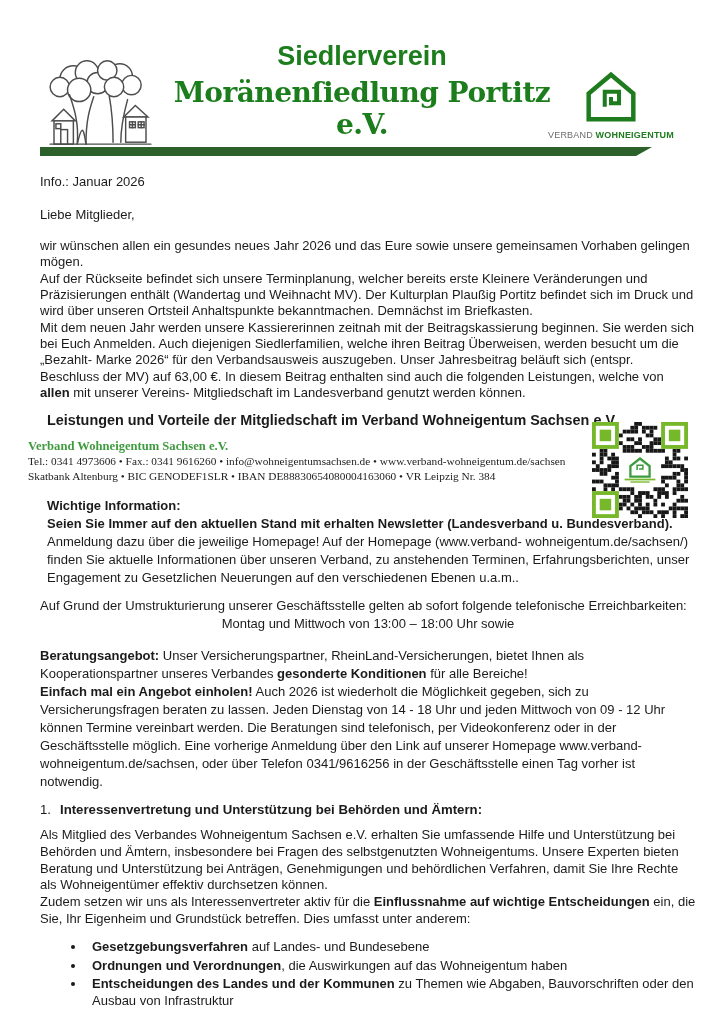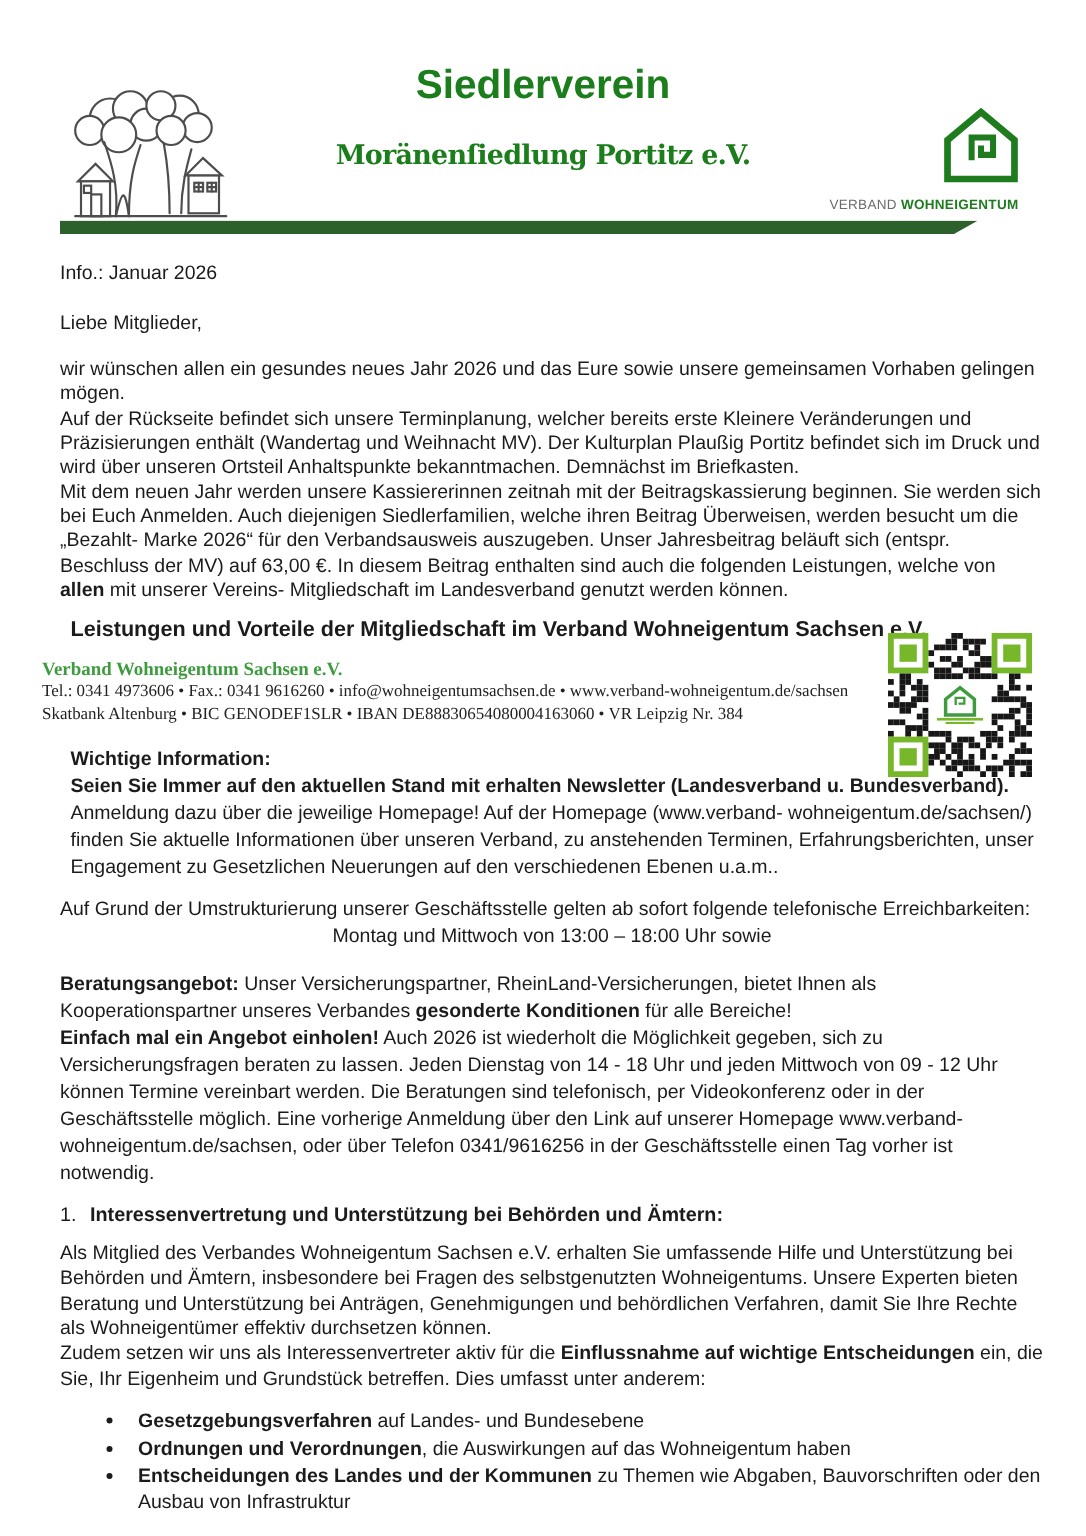--- a/index.html
+++ b/index.html
@@ -3,22 +3,22 @@
 <meta charset="utf-8">
 <style>
   html,body{margin:0;padding:0;background:#e8e8e8;}
   .page{position:relative;width:724px;height:1024px;background:#ffffff;overflow:hidden;
         font-family:"Liberation Sans",sans-serif;color:#1b1b1b;margin:0 auto;}
 
   
   .tree{position:absolute;left:44px;top:56px;}
   .titles{position:absolute;left:150px;top:42px;width:424px;text-align:center;color:var(--title-green,#1b7d1b);}
   .title1{font-family:"Liberation Sans",sans-serif;font-weight:bold;font-size:27px;line-height:1.1;}
-  .title2{font-family:"DejaVu Serif",serif;font-weight:bold;font-size:18px;line-height:1.15;margin-top:22px;letter-spacing:-0.5px;}
-  .vwlogo{position:absolute;left:543px;top:70px;width:136px;text-align:right;}
+  .title2{font-family:"DejaVu Serif",serif;font-weight:bold;font-size:28px;line-height:1.15;margin-top:5px;letter-spacing:-0.5px;}
+  .vwlogo{position:absolute;left:543px;top:70px;width:136px;text-align:center;}
   .vwlogo .lbl{font-size:9px;letter-spacing:0.2px;margin-top:2px;white-space:nowrap;}
   .lbl .gray{color:#6b6b6b;}
   .lbl .grn{color:var(--logo-green,#1e7b1e);font-weight:bold;}
   .bar{position:absolute;left:40px;top:147px;width:612px;height:9px;background:var(--bar-green,#2c612c);
        clip-path:polygon(0 0,100% 0,calc(100% - 16px) 100%,0 100%);}
 
   
   .main{position:absolute;left:40px;top:174px;width:656px;font-size:13px;line-height:1.26;}
   p{margin:0;}
   .b{font-weight:bold;}

